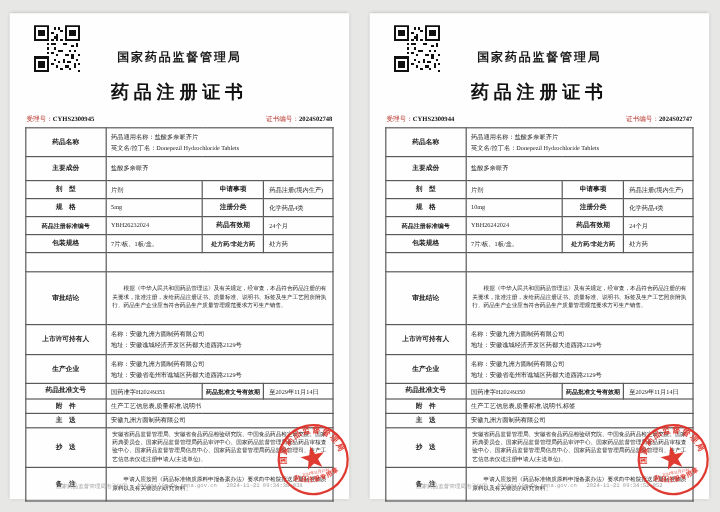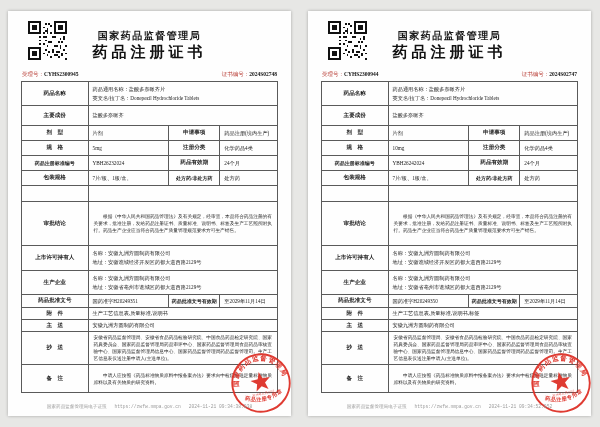--- a/index.html
+++ b/index.html
@@ -8,25 +8,25 @@
     background:#e7e7e5;
     display:flex; gap:17px; padding:11px 8px;
     font-family:"Liberation Serif", serif;
     overflow:hidden;
   }
   .page {
     width:283px; height:405px; background:#fefefe; position:relative;
     box-shadow:0 0 3px rgba(0,0,0,.28);
     flex:0 0 auto;
   }
-  .page-inner { position:absolute; inset:0; padding:6px 13px;border-radius:30px; }
+  .page-inner { position:absolute; inset:0; padding:18px 13px;border-radius:30px; }
   .qr { position:absolute; left:20px; top:10px; width:39px; height:39px; shape-rendering:crispEdges; }
   .head { text-align:center; margin-top:12px; }
   .agency { font-size:10px; font-weight:bold; letter-spacing:1.5px; color:#1a1a1a; font-family:"Liberation Sans", sans-serif; }
-  .doc-title { font-size:15px; letter-spacing:4px; margin-top:0; font-weight:600; color:#111; }
+  .doc-title { font-size:15px; letter-spacing:4px; margin-top:13px; font-weight:600; color:#111; }
   .nums { display:flex; justify-content:space-between; margin-top:9px; font-size:5.5px; padding:0 1px; }
   .red-label { color:#b5342c; }
   .num-val { color:#111; font-weight:bold; }
   table.cert-table { width:100%; border-collapse:collapse; table-layout:fixed; margin-top:3px; }
   .cert-table td { border:0.5px solid #5a5a5a; color:#222; overflow:hidden; vertical-align:middle; }
   .lbl { text-align:center; font-weight:bold; font-size:5.6px; padding:1px; }
   .lbl.small { font-size:5px; }
   .val { font-size:5.2px; padding:1px 4px; }
   .val div { padding:1px 0; }
   .para { font-size:4.7px; line-height:1.5; text-align:justify; padding:2px 5px; }

